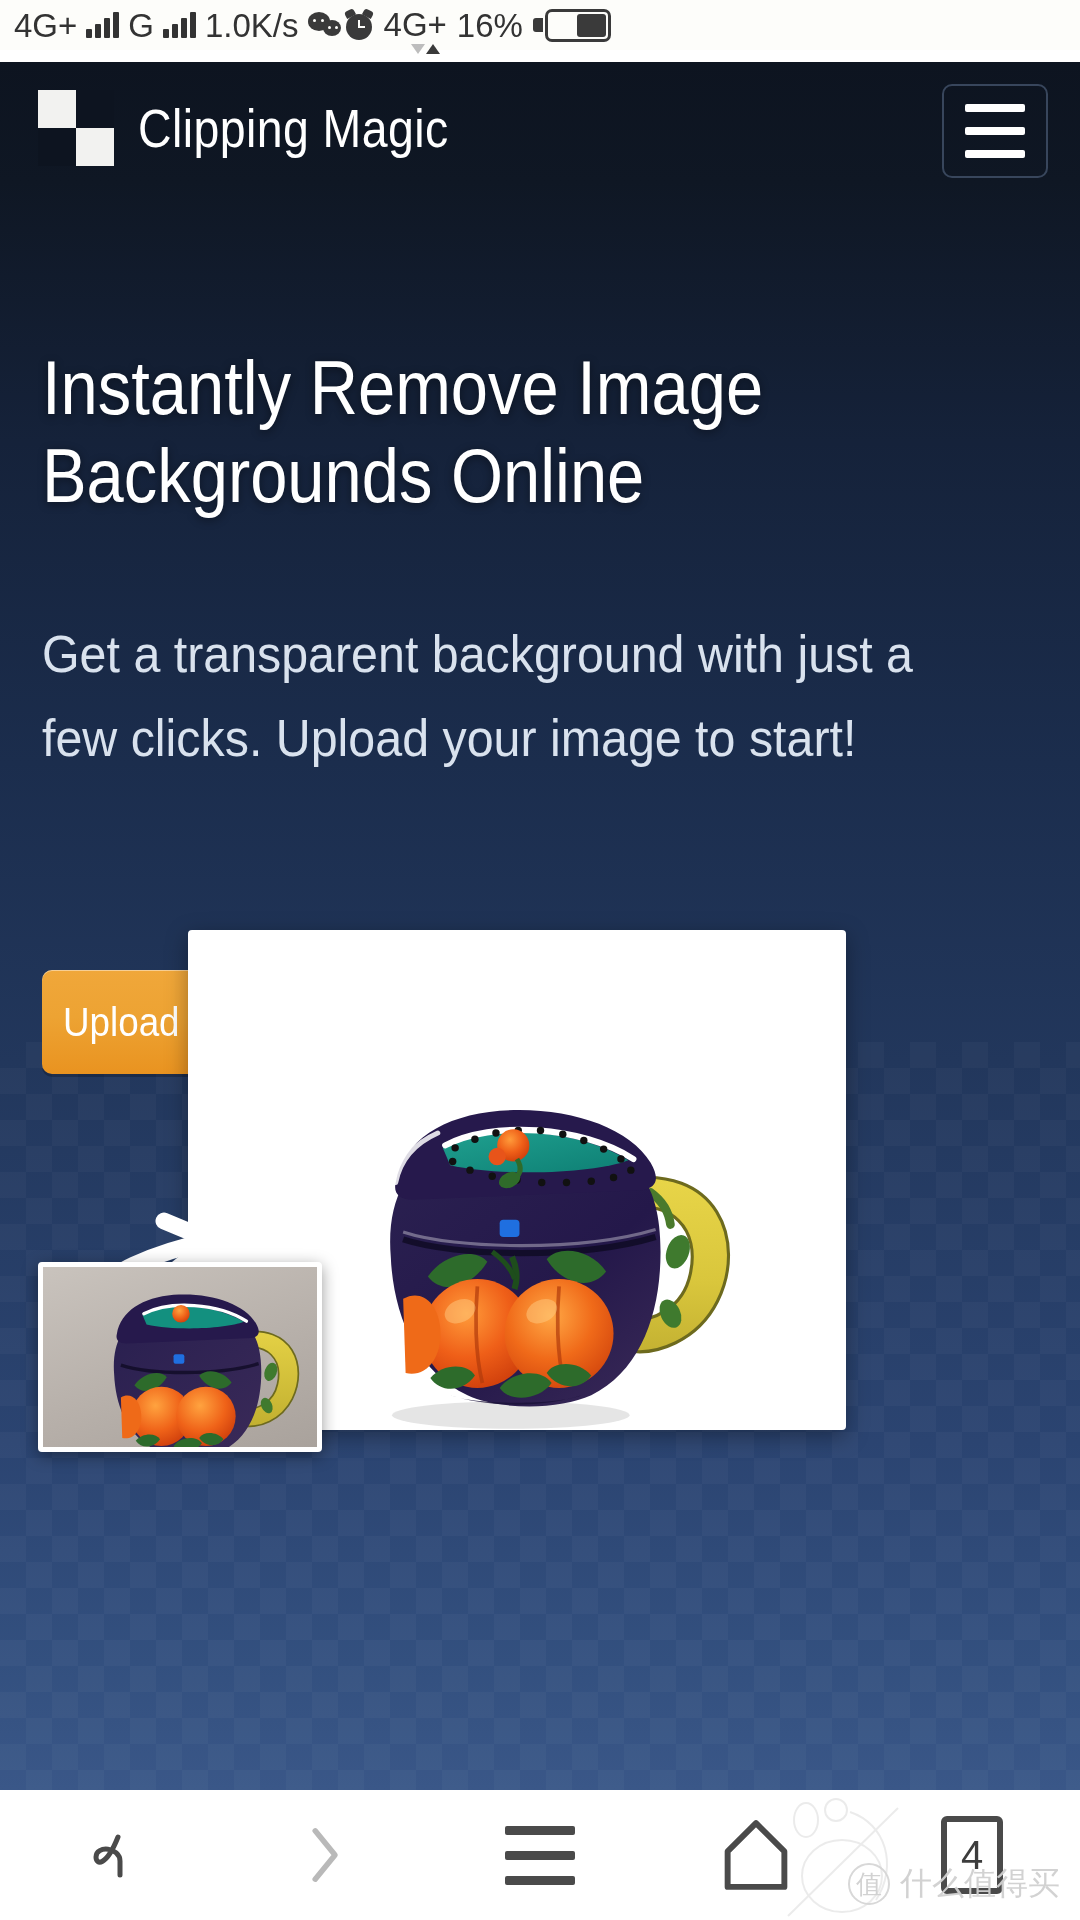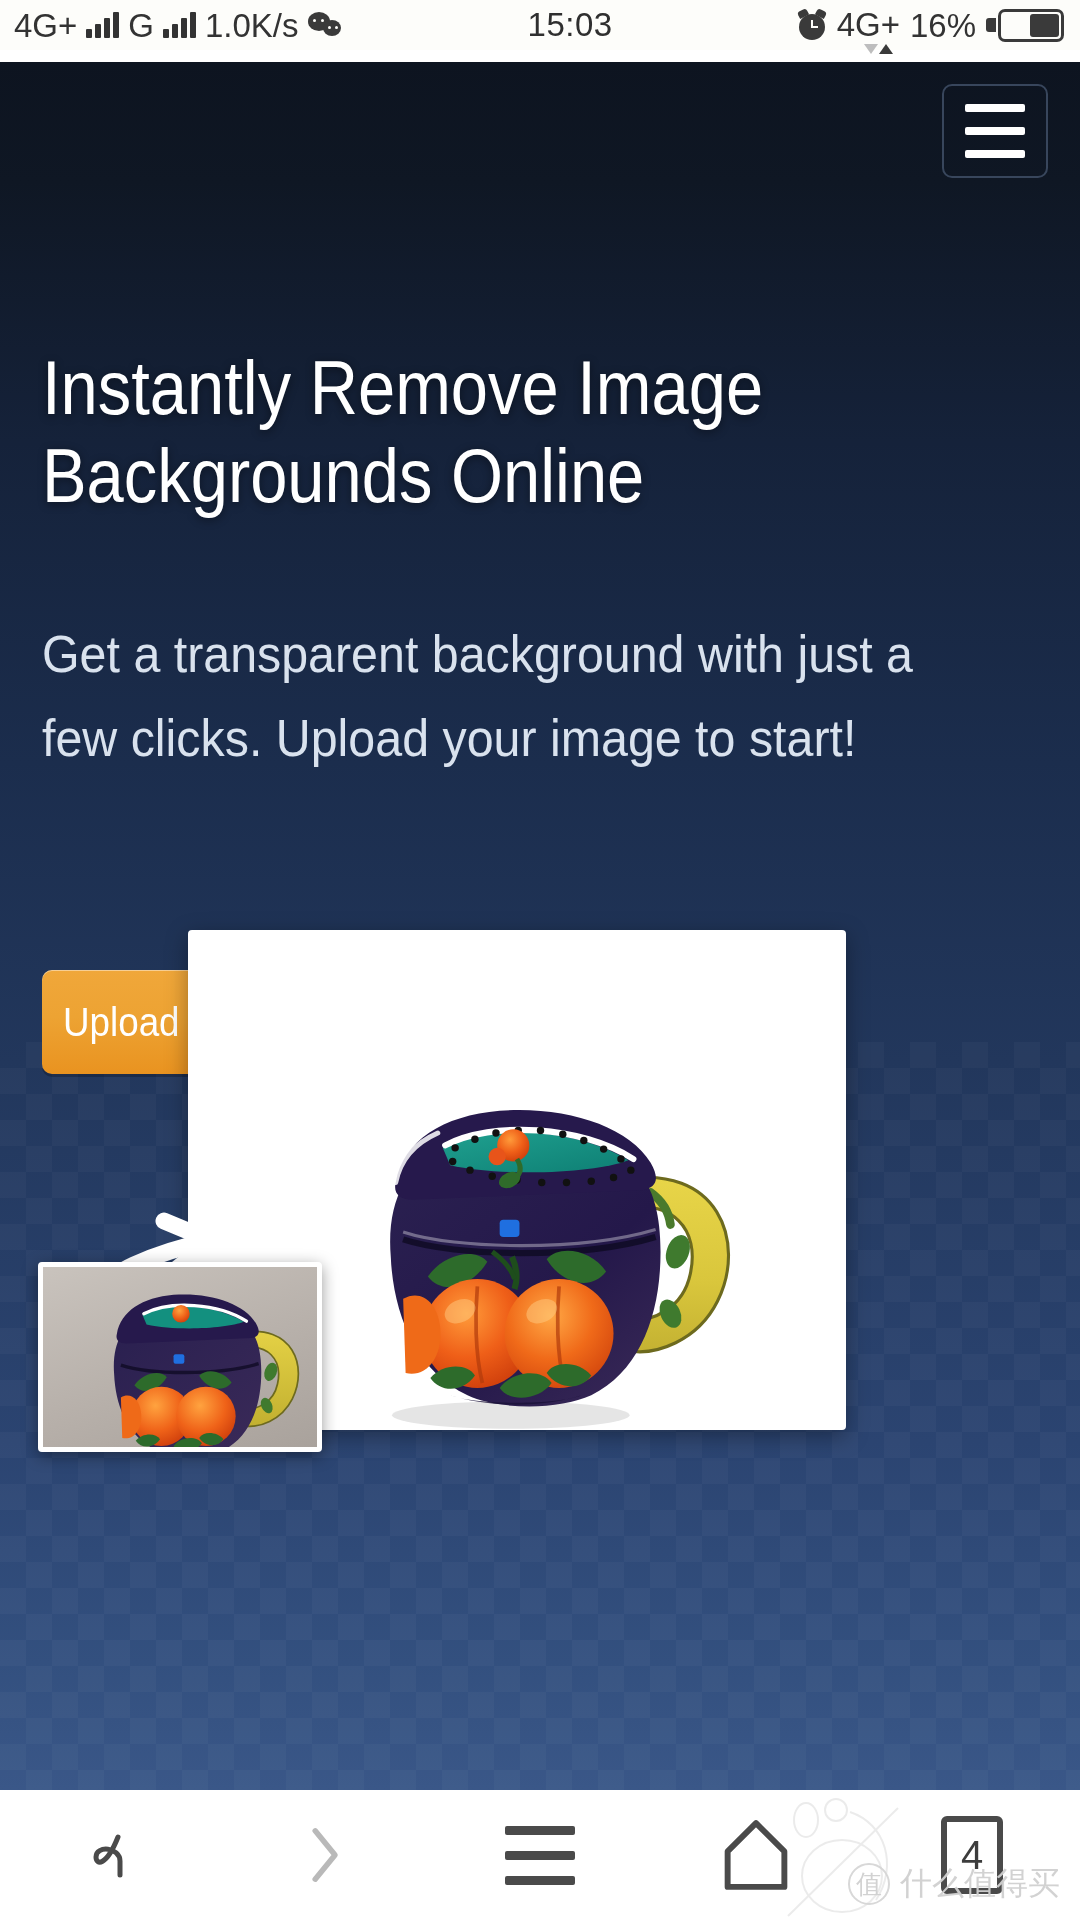--- a/index.html
+++ b/index.html
@@ -197,23 +197,20 @@
         </span>
       <span class="sb-txt">1.0K/s</span>
       <span class="wechat">
         <span class="b1"></span>
           <span class="b2"></span>
         <span class="e" style="left:5px;top:7px"></span>
         <span class="e" style="left:13px;top:7px"></span>
         <span class="e" style="left:20px;top:14px"></span>
         <span class="e" style="left:27px;top:14px"></span>
       </span>
-    </div>
-    <div class="sb-center">
-      <span class="sb-time">15:03</span>
     </div>
     <div class="sb-right">
       <span class="alarm">
         <span class="ear l"></span>
           <span class="ear r"></span>
         <span class="face"></span>
           <span class="hand"></span>
           <span class="hand2"></span>
       </span>
       <span class="net4g">
@@ -232,20 +229,27 @@
             <span class="fill"></span>
           </span>
       </span>
     </div>
   </div>
 
   <div class="page">
     <div class="checker"></div>
 
     <div class="header">
+      <div class="brand">
+        <div class="logo">
+          <span class="q tr"></span>
+            <span class="q bl"></span>
+        </div>
+        <div class="brandname">Clipping Magic</div>
+      </div>
       <div class="menubtn">
         <span></span>
           <span></span>
           <span></span>
       </div>
     </div>
 
     <div class="hero">
       <div class="h1">Instantly Remove Image
 Backgrounds Online</div>

